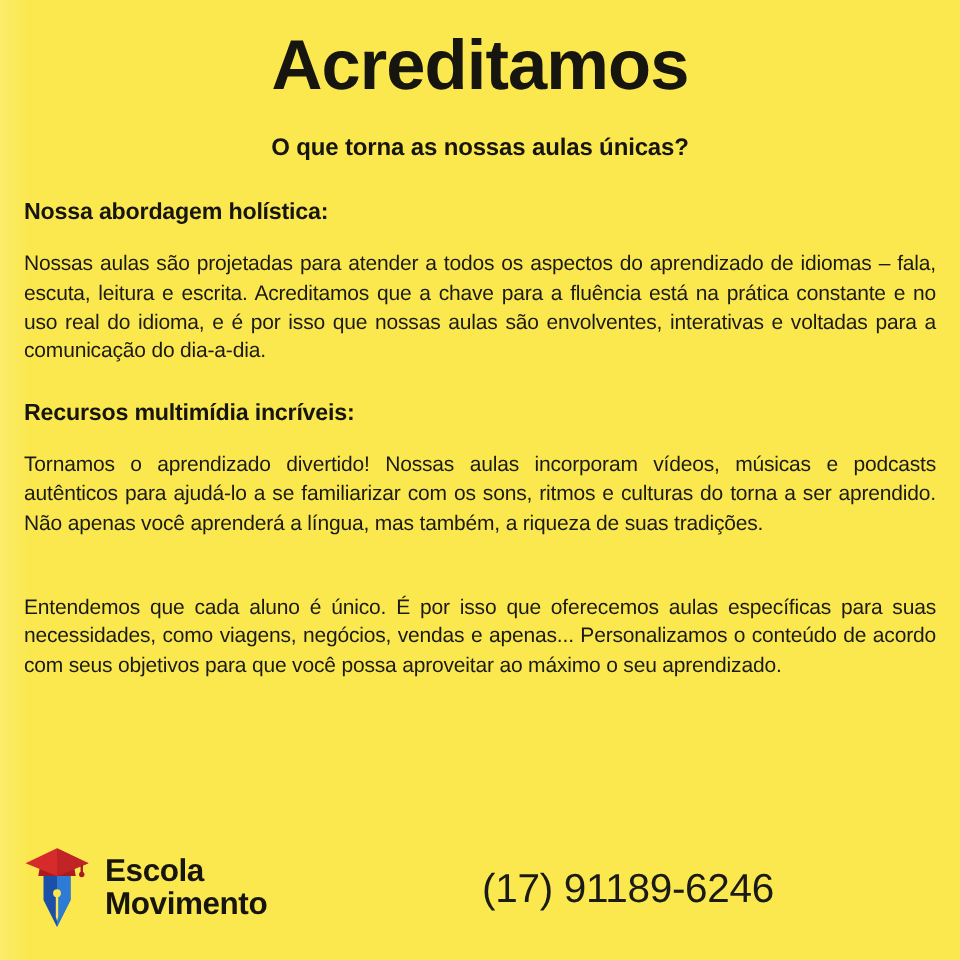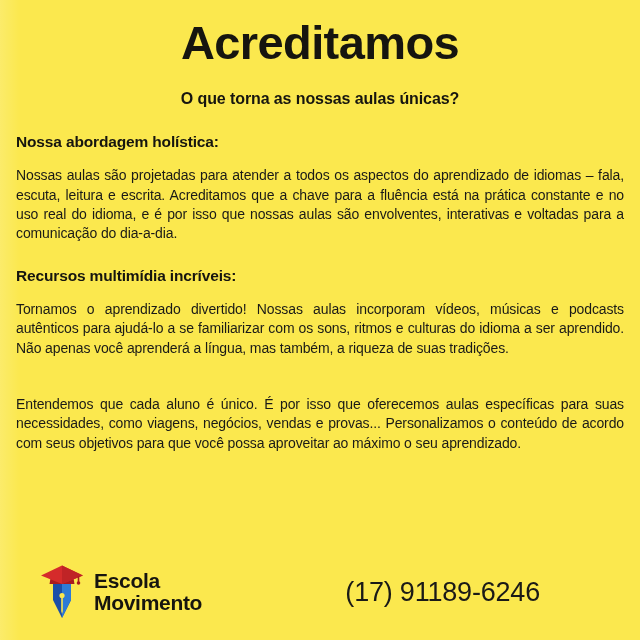--- a/index.html
+++ b/index.html
@@ -103,21 +103,20 @@
     position: absolute;
     left: 0;
     bottom: 0;
     width: 540px;
     height: 96px;
     box-sizing: border-box;
     padding: 0 24px 0 16px;
     display: flex;
     align-items: center;
     justify-content: space-between;
-    margin-left: 24px;
   }
 
   .brand {
     display: flex;
     align-items: center;
     gap: 10px;
   }
 
   .brand-mark {
     width: 44px;
@@ -161,25 +160,25 @@
 
     <p class="subtitle">O que torna as nossas aulas únicas?</p>
 
     <div class="section s1">
       <h2 class="section-heading">Nossa abordagem holística:</h2>
       <p class="section-body">Nossas aulas são projetadas para atender a todos os aspectos do aprendizado de idiomas – fala, escuta, leitura e escrita. Acreditamos que a chave para a fluência está na prática constante e no uso real do idioma, e é por isso que nossas aulas são envolventes, interativas e voltadas para a comunicação do dia-a-dia.</p>
     </div>
 
     <div class="section s2">
       <h2 class="section-heading">Recursos multimídia incríveis:</h2>
-      <p class="section-body">Tornamos o aprendizado divertido! Nossas aulas incorporam vídeos, músicas e podcasts autênticos para ajudá-lo a se familiarizar com os sons, ritmos e culturas do idioma a ser aprendido. Não apenas você aprenderá a língua, mas também, a riqueza de suas tradições.</p>
+      <p class="section-body">Tornamos o aprendizado divertido! Nossas aulas incorporam vídeos, músicas e podcasts autênticos para ajudá-lo a se familiarizar com os sons, ritmos e culturas do torna a ser aprendido. Não apenas você aprenderá a língua, mas também, a riqueza de suas tradições.</p>
     </div>
 
     <div class="section s3">
-      <p class="section-body">Entendemos que cada aluno é único. É por isso que oferecemos aulas específicas para suas necessidades, como viagens, negócios, vendas e provas... Personalizamos o conteúdo de acordo com seus objetivos para que você possa aproveitar ao máximo o seu aprendizado.</p>
+      <p class="section-body">Entendemos que cada aluno é único. É por isso que oferecemos aulas específicas para suas necessidades, como viagens, negócios, vendas e apenas... Personalizamos o conteúdo de acordo com seus objetivos para que você possa aproveitar ao máximo o seu aprendizado.</p>
     </div>
 
   </div>
 
   <div class="footer">
 
     <div class="brand">
 
       <svg class="brand-mark" viewBox="0 0 44 56" xmlns="http://www.w3.org/2000/svg">
 

